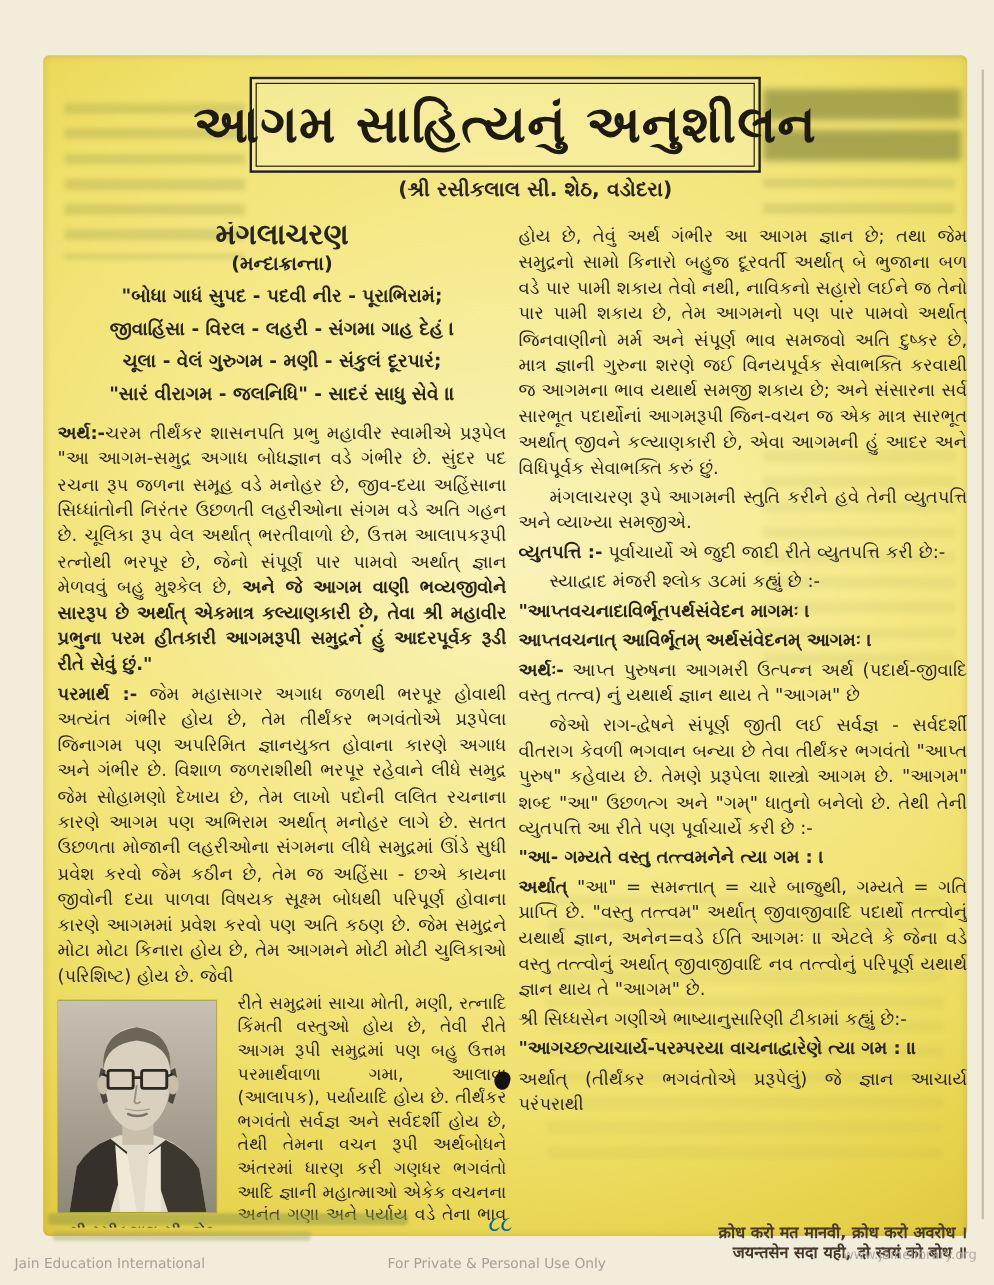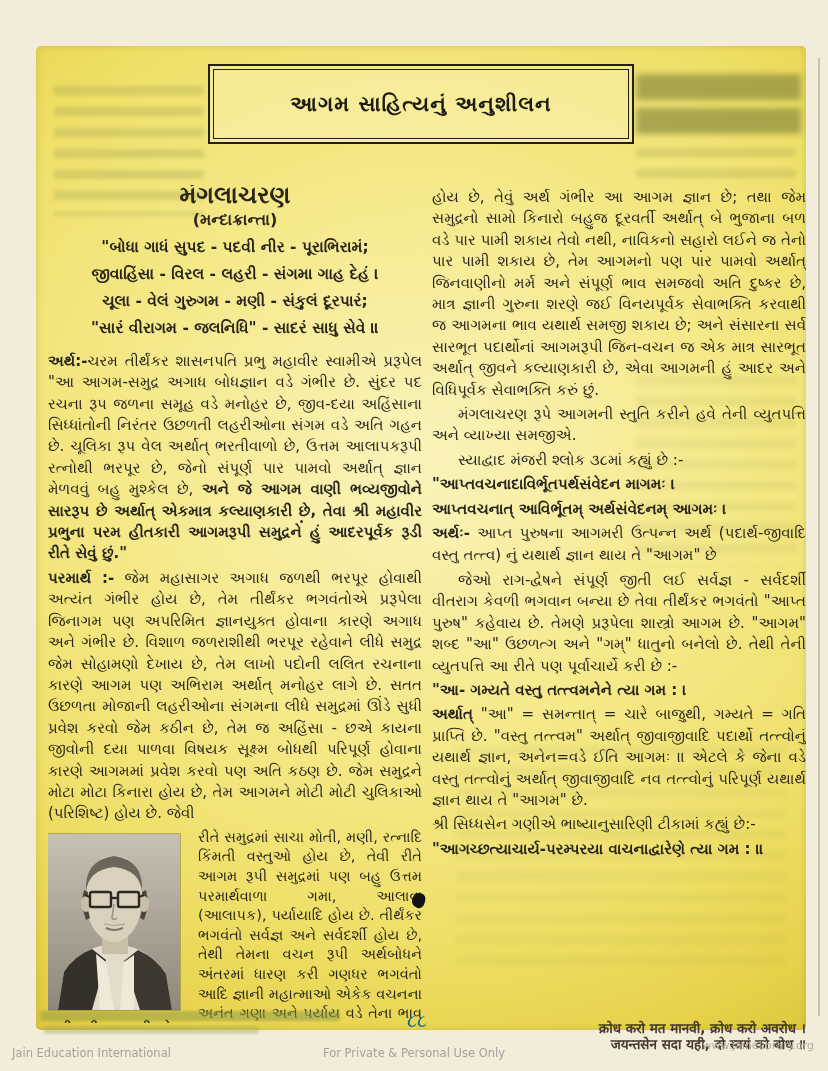--- a/index.html
+++ b/index.html
@@ -20,21 +20,21 @@
     background:rgba(150,140,110,.45);}
   
   .title-box{
     position:absolute;left:172px;top:18px;width:416px;height:70px;
     border:2.5px solid #232014;padding:3px;background:rgba(250,244,190,.45);
   }
   .title-box-inner{
     width:100%;height:100%;border:1.5px solid #232014;
     display:flex;align-items:center;justify-content:center;box-sizing:border-box;
   }
-  .doc-title{font-size:21px;font-weight:bold;letter-spacing:1px;color:#1e1b10;white-space:nowrap;}
+  .doc-title{font-size:43px;font-weight:bold;letter-spacing:1px;color:#1e1b10;white-space:nowrap;}
   .byline{position:absolute;left:60px;top:102px;width:700px;text-align:center;
     font-size:17px;font-weight:600;color:#2b2619;}
   
   .col{position:absolute;font-size:15px;line-height:21.4px;text-align:justify;}
   .col-left{left:12px;top:139px;width:374px;height:838px;overflow:hidden;}
   .col-right{left:396px;top:141px;width:374px;height:836px;overflow:hidden;}
   .col p{margin:0 0 3px 0;}
   .center{text-align:center;}
   .sec-head{font-size:24px;font-weight:bold;margin:0 0 2px 0;}
   .meter{font-size:16px;font-weight:600;margin:0 0 9px 0;}
@@ -84,20 +84,21 @@
   <div class="ghost ghost-stripes" style="left:18px;top:40px;width:150px;height:130px;opacity:.45;"></div>
   <div class="ghost ghost-stripes" style="left:600px;top:102px;width:160px;height:40px;opacity:.4;"></div>
   <div class="ghost ghost-stripes" style="left:600px;top:330px;width:160px;height:190px;opacity:.18;"></div>
   <div class="ghost ghost-stripes" style="left:420px;top:700px;width:330px;height:230px;opacity:.14;"></div>
 
   <div class="title-box">
     <div class="title-box-inner">
       <span class="doc-title">આગમ સાહિત્યનું અનુશીલન</span>
     </div>
   </div>
+  <div class="byline">(શ્રી રસીકલાલ સી. શેઠ, વડોદરા)</div>
 
   <div class="col col-left">
     <p class="sec-head center">મંગલાચરણ</p>
     <p class="meter center">(મન્દાક્રાન્તા)</p>
     <div class="verse">
       <div class="verse-line center">"બોધા ગાધં સુપદ - પદવી નીર - પૂરાભિરામં;</div>
       <div class="verse-line center">જીવાહિંસા - વિરલ - લહરી - સંગમા ગાહ દેહં ।</div>
       <div class="verse-line center">ચૂલા - વેલં ગુરુગમ - મણી - સંકુલં દૂરપારં;</div>
       <div class="verse-line center">"સારં વીરાગમ - જલનિધિ" - સાદરં સાધુ સેવે ॥</div>
     </div>
@@ -146,29 +147,31 @@
       </div>
       <div class="photo-caption">શ્રી રસીકલાલ સી. શેઠ</div>
     </div>
     <p class="beside">રીતે સમુદ્રમાં સાચા મોતી, મણી, રત્નાદિ કિંમતી વસ્તુઓ હોય છે, તેવી રીતે આગમ રૂપી સમુદ્રમાં પણ બહુ ઉત્તમ પરમાર્થવાળા ગમા, આલાવા (આલાપક), પર્યાયાદિ હોય છે. તીર્થંકર ભગવંતો સર્વજ્ઞ અને સર્વદર્શી હોય છે, તેથી તેમના વચન રૂપી અર્થબોધને અંતરમાં ધારણ કરી ગણધર ભગવંતો આદિ જ્ઞાની મહાત્માઓ એકેક વચનના અનંત ગણા અને પર્યાય વડે તેના ભાવ કહેતા</p>
     <div class="clear"></div>
   </div>
 
   <div class="col col-right">
     <p>હોય છે, તેવું અર્થ ગંભીર આ આગમ જ્ઞાન છે; તથા જેમ સમુદ્રનો સામો કિનારો બહુજ દૂરવર્તી અર્થાત્ બે ભુજાના બળ વડે પાર પામી શકાય તેવો નથી, નાવિકનો સહારો લઈને જ તેનો પાર પામી શકાય છે, તેમ આગમનો પણ પાર પામવો અર્થાત્ જિનવાણીનો મર્મ અને સંપૂર્ણ ભાવ સમજવો અતિ દુષ્કર છે, માત્ર જ્ઞાની ગુરુના શરણે જઈ વિનયપૂર્વક સેવાભક્તિ કરવાથી જ આગમના ભાવ યથાર્થ સમજી શકાય છે; અને સંસારના સર્વ સારભૂત પદાર્થોનાં આગમરૂપી જિન-વચન જ એક માત્ર સારભૂત અર્થાત્ જીવને કલ્યાણકારી છે, એવા આગમની હું આદર અને વિધિપૂર્વક સેવાભક્તિ કરું છું.</p>
     <p class="indent">મંગલાચરણ રૂપે આગમની સ્તુતિ કરીને હવે તેની વ્યુતપત્તિ અને વ્યાખ્યા સમજીએ.</p>
+    <p><span class="lead">વ્યુતપત્તિ :-</span><span> પૂર્વાચાર્યો એ જુદી જાદી રીતે વ્યુતપત્તિ કરી છે:-</span></p>
     <p class="indent" style="margin-top:0;">સ્યાદ્વાદ મંજરી શ્લોક ૩૮માં કહ્યું છે :-</p>
     <p class="shloka">"આપ્તવચનાદાવિર્ભૂતપર્થસંવેદન માગમઃ ।</p>
     <p class="shloka">આપ્તવચનાત્ આવિર્ભૂતમ્ અર્થસંવેદનમ્ આગમઃ ।</p>
     <p><span class="lead">અર્થઃ-</span><span> આપ્ત પુરુષના આગમરી ઉત્પન્ન અર્થ (પદાર્થ-જીવાદિ વસ્તુ તત્ત્વ) નું યથાર્થ જ્ઞાન થાય તે "આગમ" છે</span></p>
     <p class="indent" style="margin-top:4px;">જેઓ રાગ-દ્વેષને સંપૂર્ણ જીતી લઈ સર્વજ્ઞ - સર્વદર્શી વીતરાગ કેવળી ભગવાન બન્યા છે તેવા તીર્થંકર ભગવંતો "આપ્ત પુરુષ" કહેવાય છે. તેમણે પ્રરૂપેલા શાસ્ત્રો આગમ છે. "આગમ" શબ્દ "આ" ઉછળત્ગ અને "ગમ્" ધાતુનો બનેલો છે. તેથી તેની વ્યુતપત્તિ આ રીતે પણ પૂર્વાચાર્યે કરી છે :-</p>
     <p class="shloka">"આ- ગમ્યતે વસ્તુ તત્ત્વમનેને ત્યા ગમ : ।</p>
     <p><span class="lead">અર્થાત્</span><span> "આ" = સમન્તાત્ = ચારે બાજુથી, ગમ્યતે = ગતિ પ્રાપ્તિ છે. "વસ્તુ તત્ત્વમ" અર્થાત્ જીવાજીવાદિ પદાર્થો તત્ત્વોનું યથાર્થ જ્ઞાન, અનેન=વડે ઈતિ આગમઃ ॥ એટલે કે જેના વડે વસ્તુ તત્ત્વોનું અર્થાત્ જીવાજીવાદિ નવ તત્ત્વોનું પરિપૂર્ણ યથાર્થ જ્ઞાન થાય તે "આગમ" છે.</span></p>
     <p style="margin-top:1px;">શ્રી સિધ્ધસેન ગણીએ ભાષ્યાનુસારિણી ટીકામાં કહ્યું છે:-</p>
     <p class="shloka">"આગચ્છત્યાચાર્ય-પરમ્પરયા વાચનાદ્વારેણે ત્યા ગમ : ॥</p>
+    <p style="margin-top:4px;">અર્થાત્ (તીર્થંકર ભગવંતોએ પ્રરૂપેલું) જે જ્ઞાન આચાર્ય પરંપરાથી</p>
   </div>
 
 </div>
 
 <div class="ink-blot"></div>
 <div class="speck" style="left:300px;top:520px;width:3px;height:3px;"></div>
 <div class="speck" style="left:700px;top:250px;width:2px;height:2px;"></div>
 <div class="edge-line"></div>
 
 <div class="footer-ghost1"></div>

